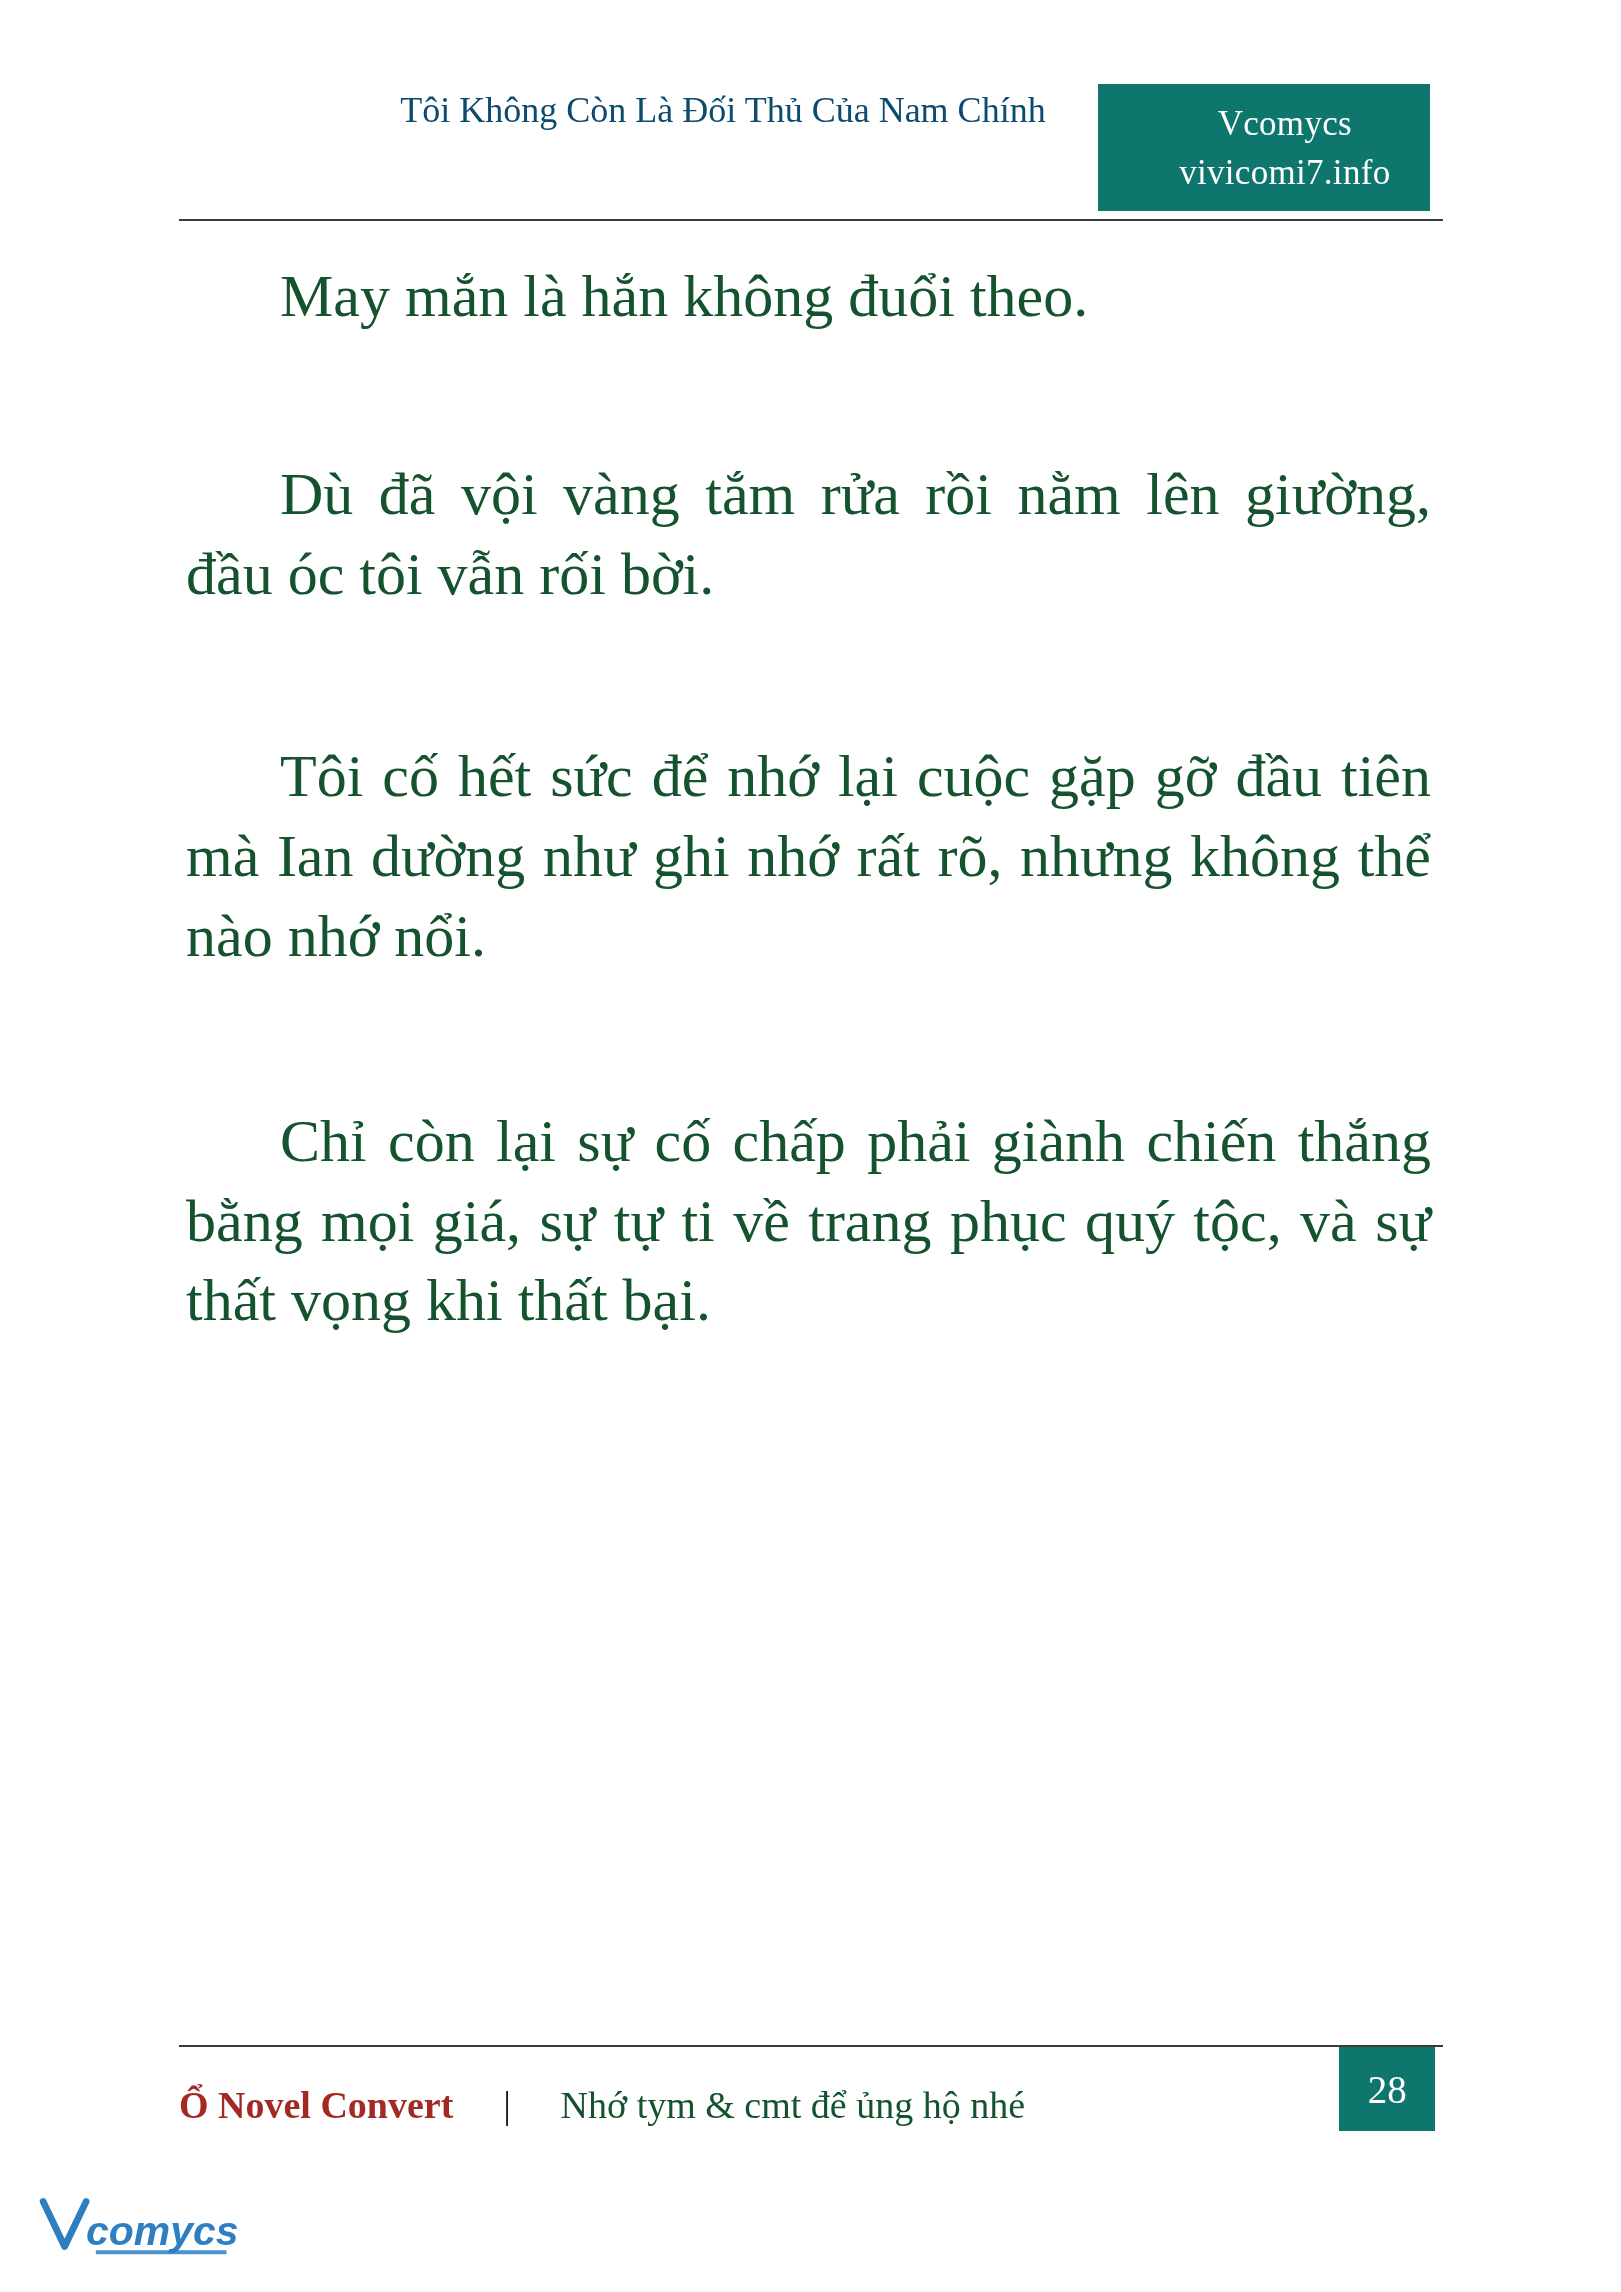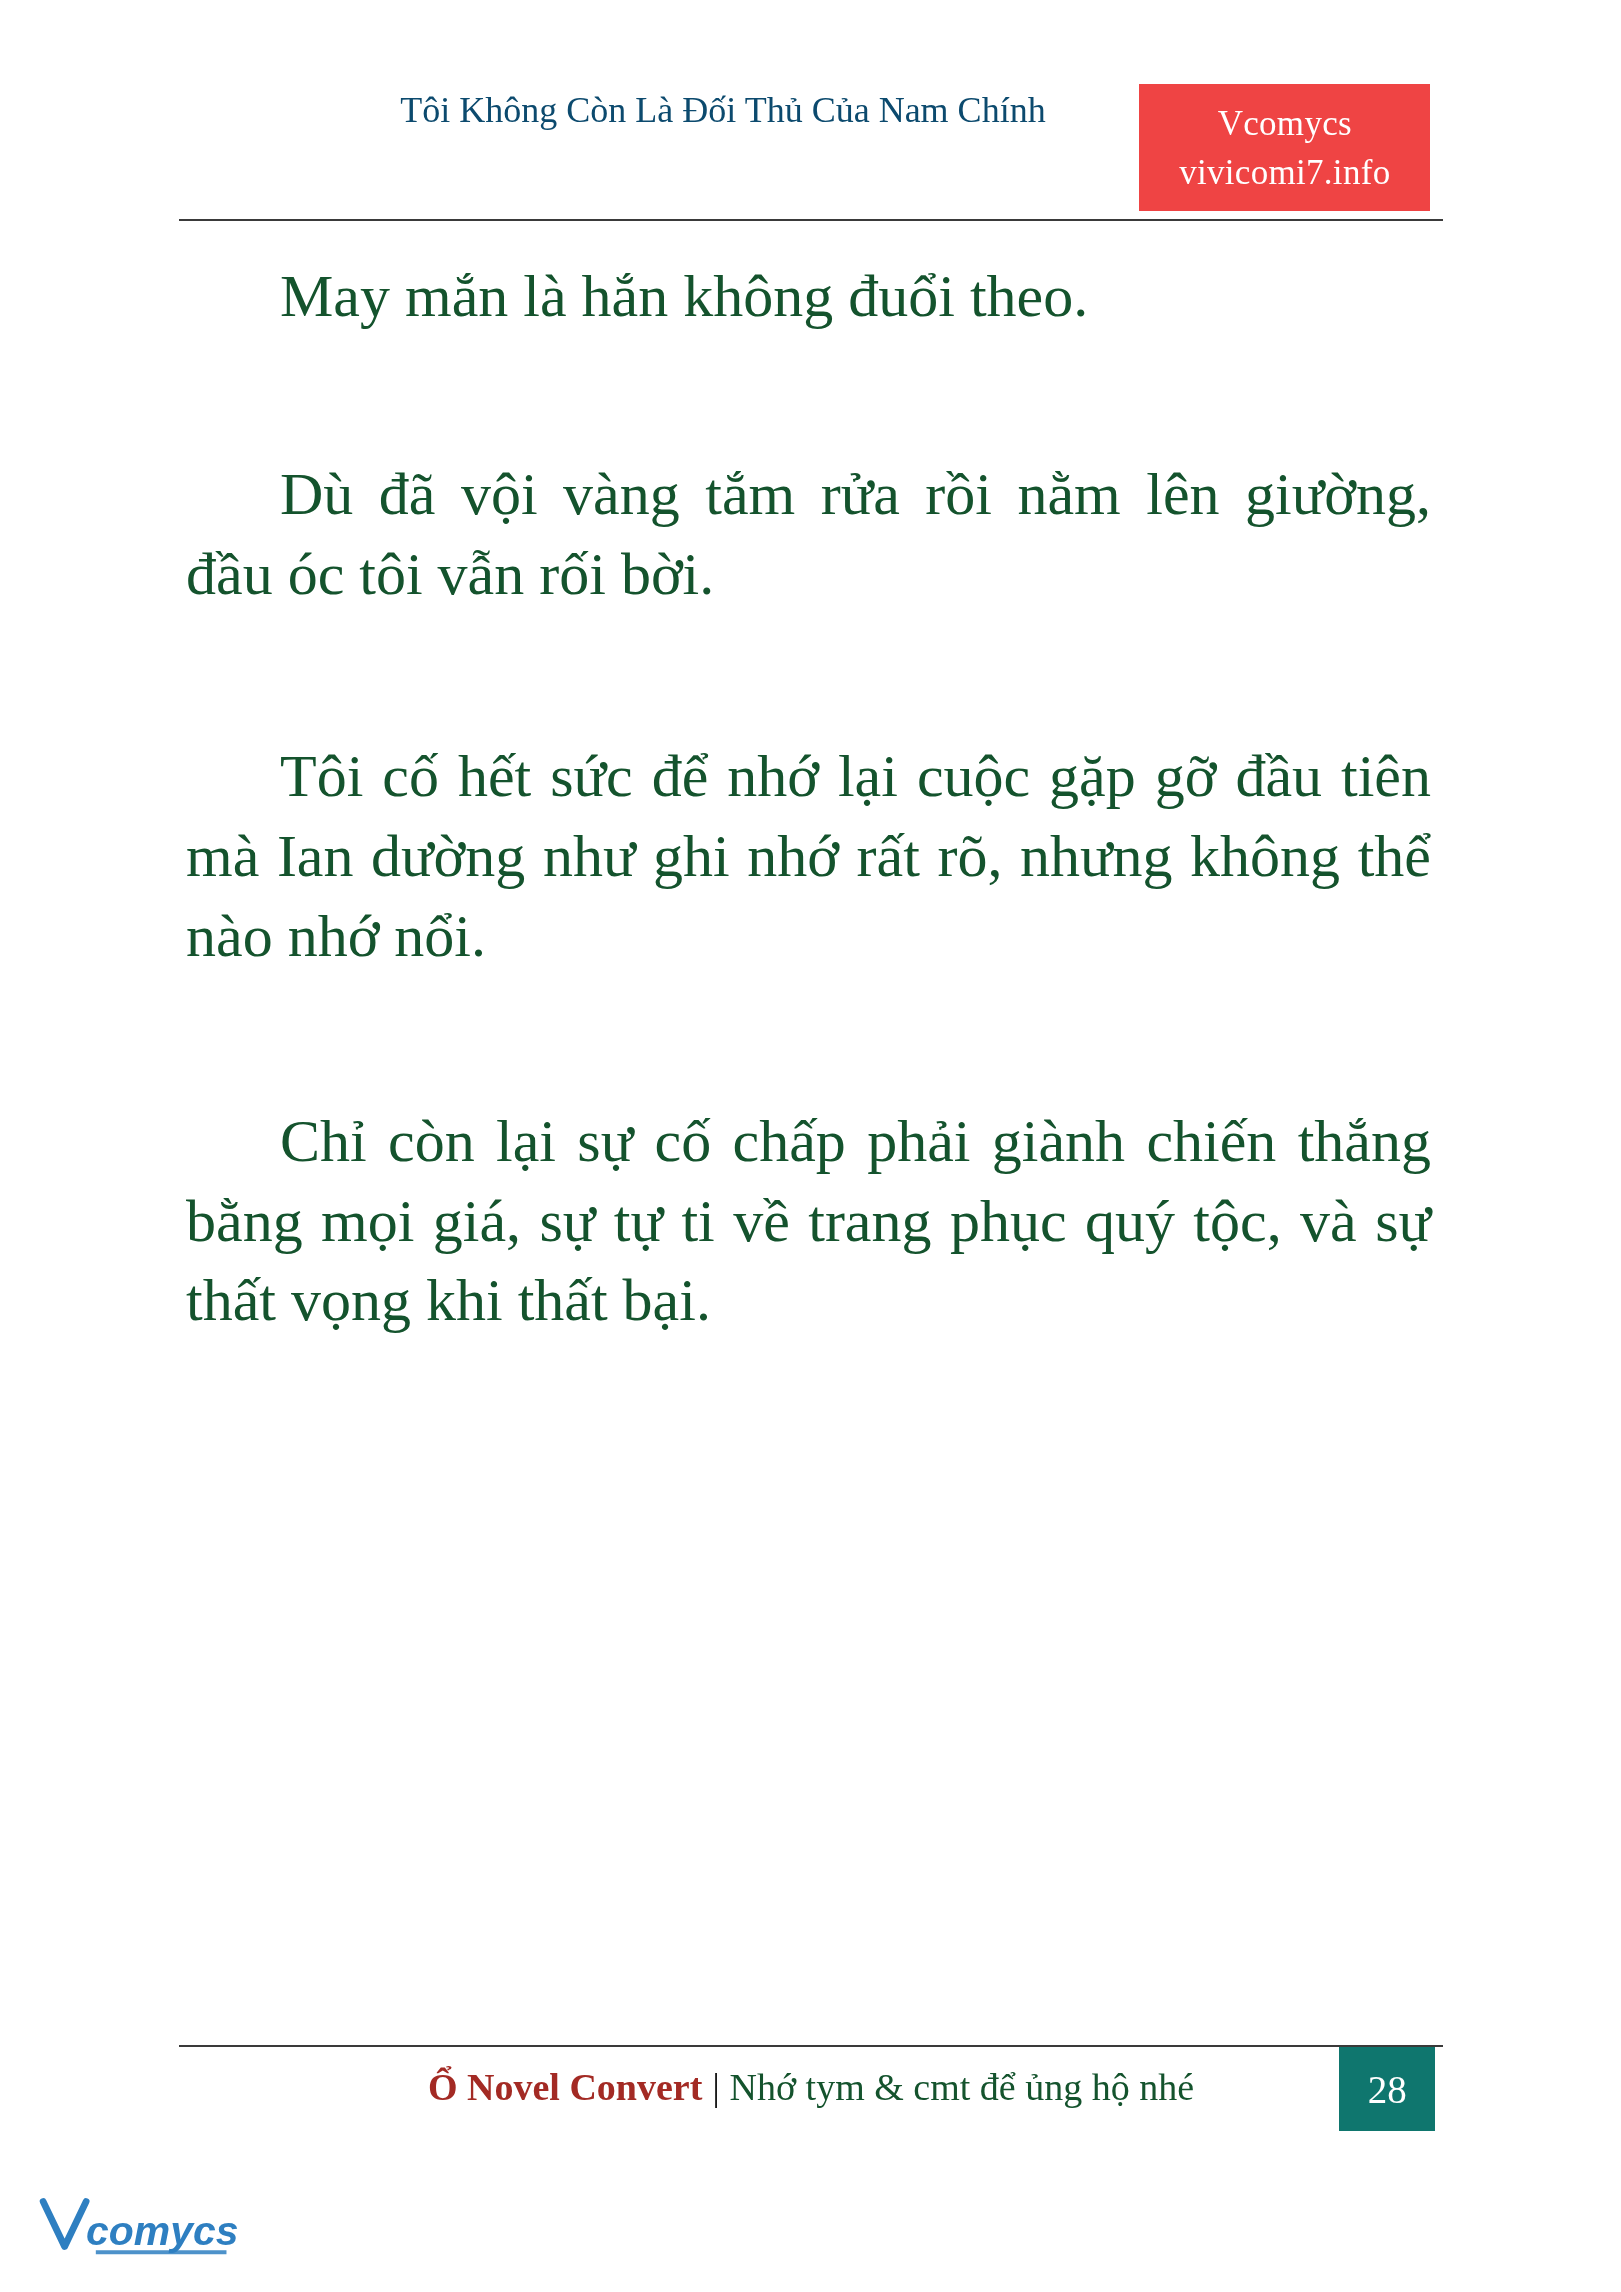--- a/index.html
+++ b/index.html
@@ -55,27 +55,28 @@
   .header-line2 { display: block; }
   .header-chapter-num { white-space: nowrap; }
   .header-chapter-title { white-space: nowrap; }
 
   .header-badge {
     position: absolute;
     right: 12.7px;
     top: 0px;
     width: 291px;
     height: 127px;
-    background: #ef4444;
+    background: #0f766e;
     color: #ffffff;
     display: flex;
     flex-direction: column;
     align-items: center;
     justify-content: center;
     line-height: 1.4;
+    padding-left: 41px;
   }
   .header-badge span {
     display: block;
     font-size: 35px;
     font-family: "Liberation Serif", serif;
     letter-spacing: 0.3px;
   }
 
   
   .content {
@@ -121,26 +122,26 @@
     position: absolute;
     left: 0;
     top: 0;
     width: 1264px;
     height: 2px;
     background: #3a3a3a;
   }
   .footer-inner {
     position: absolute;
     left: 0;
-    top: 5px;
+    top: 23px;
     width: 1264px;
     height: 73px;
     display: flex;
     align-items: center;
-    justify-content: center;
+    gap: 40px;
   }
   .footer-brand {
     color: #a32a24;
     font-weight: bold;
     font-size: 38px;
     font-family: "Liberation Serif", serif;
     white-space: nowrap;
   }
   .footer-sep {
     color: #1a1a1a;

